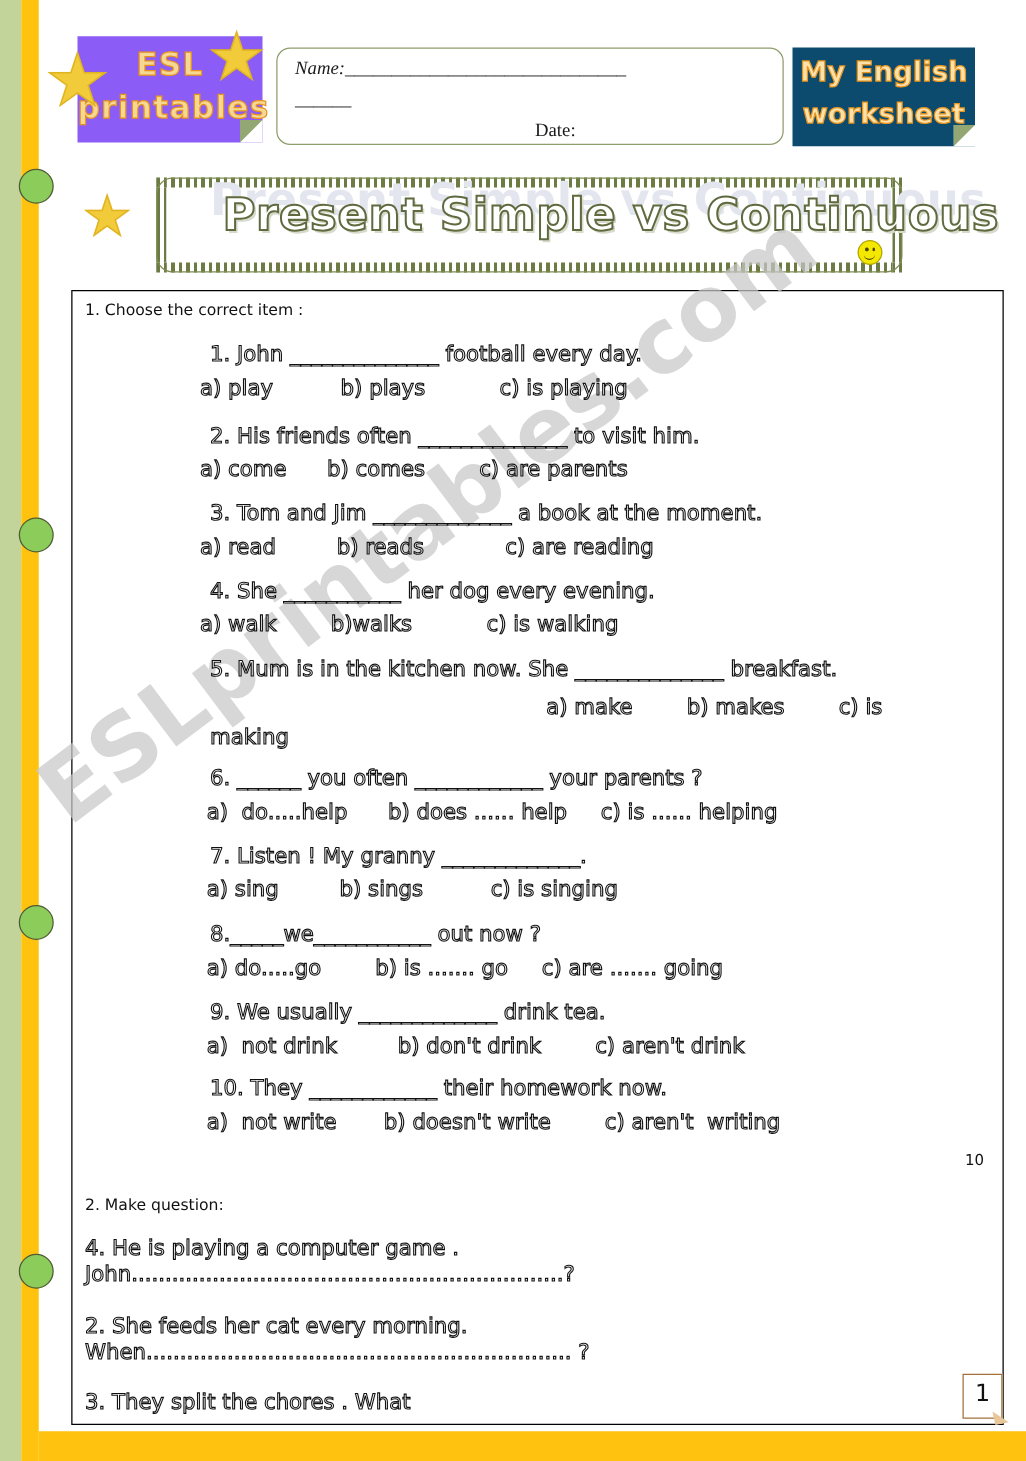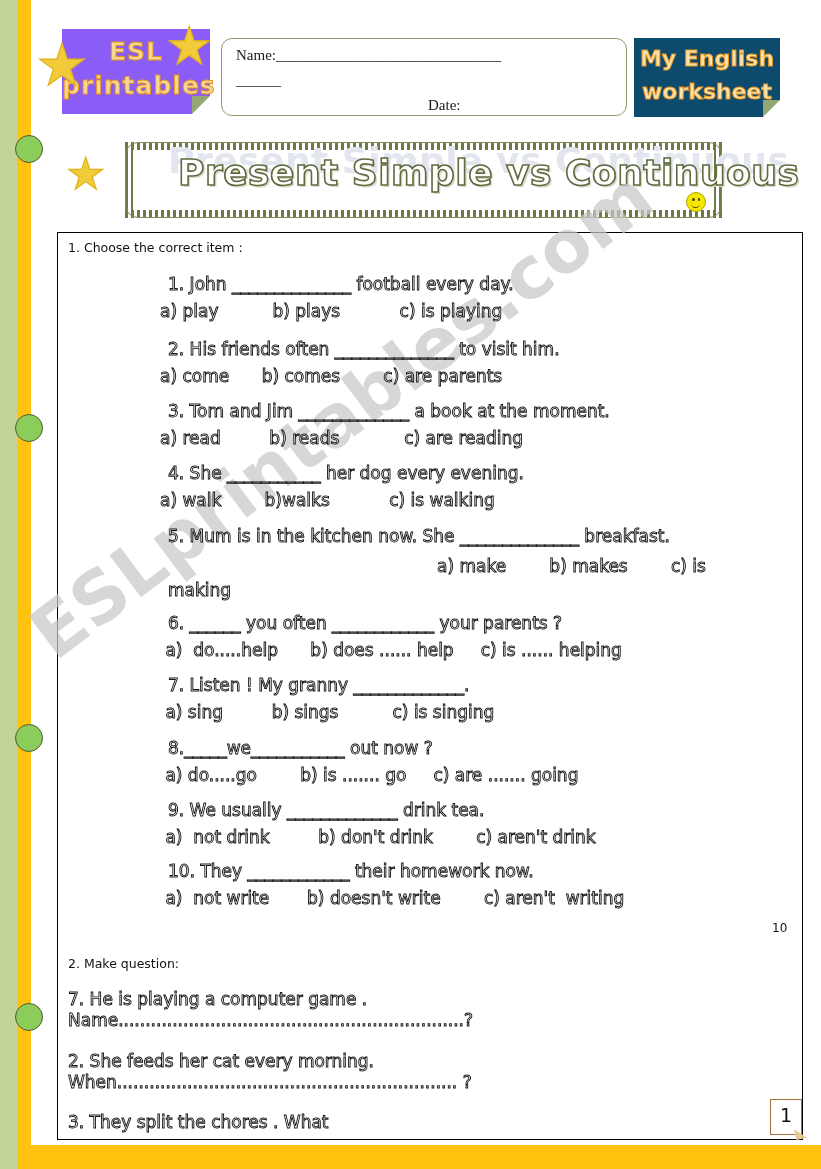--- a/index.html
+++ b/index.html
@@ -76,21 +76,21 @@
     overflow:hidden;
     z-index:2;
   }
   .name-box .nb-row {
     position:absolute;
     font-family:"Liberation Serif", serif;
     font-size:15px;
     color:#1a1a1a;
     white-space:nowrap;
   }
-  .nb-name { left:14px; top:8px; }
+  .nb-name { left:14px; top:8px;font-style:italic; }
   .nb-namecont { left:14px; top:33px; }
   .nb-grade { left:14px; top:58px;margin-top:44px; }
   .nb-date { left:206px; top:58px; }
 
   .worksheet-badge {
     position:absolute; left:634px; top:38px; width:146px; height:79px;
     background:#0c4a6e;
     z-index:3;
   }
   .worksheet-badge .fold {
@@ -371,22 +371,22 @@
 <div class="q-block" style="top:863px;">
   <div class="q-stem">10. They ____________ their homework now.</div>
   <div class="q-opts indent"> a)  not write       b) doesn't write        c) aren't  writing</div>
 </div>
 
 <div class="score-mark">10</div>
 
 <div class="ex2-heading">2. Make question:</div>
 
 <div class="mq-block" style="top:989px;">
-  <div class="mq-line">7.  He is playing a computer game .</div>
-  <div class="mq-line">Name................................................................?</div>
+  <div class="mq-line">4.  He is playing a computer game .</div>
+  <div class="mq-line">John................................................................?</div>
 </div>
 
 <div class="mq-block" style="top:1051px;">
   <div class="mq-line">2. She feeds her cat every morning.</div>
   <div class="mq-line">When...............................................................  ?</div>
 </div>
 
 <div class="mq-block" style="top:1112px;">
   <div class="mq-line">3. They split the chores . What</div>
 </div>

